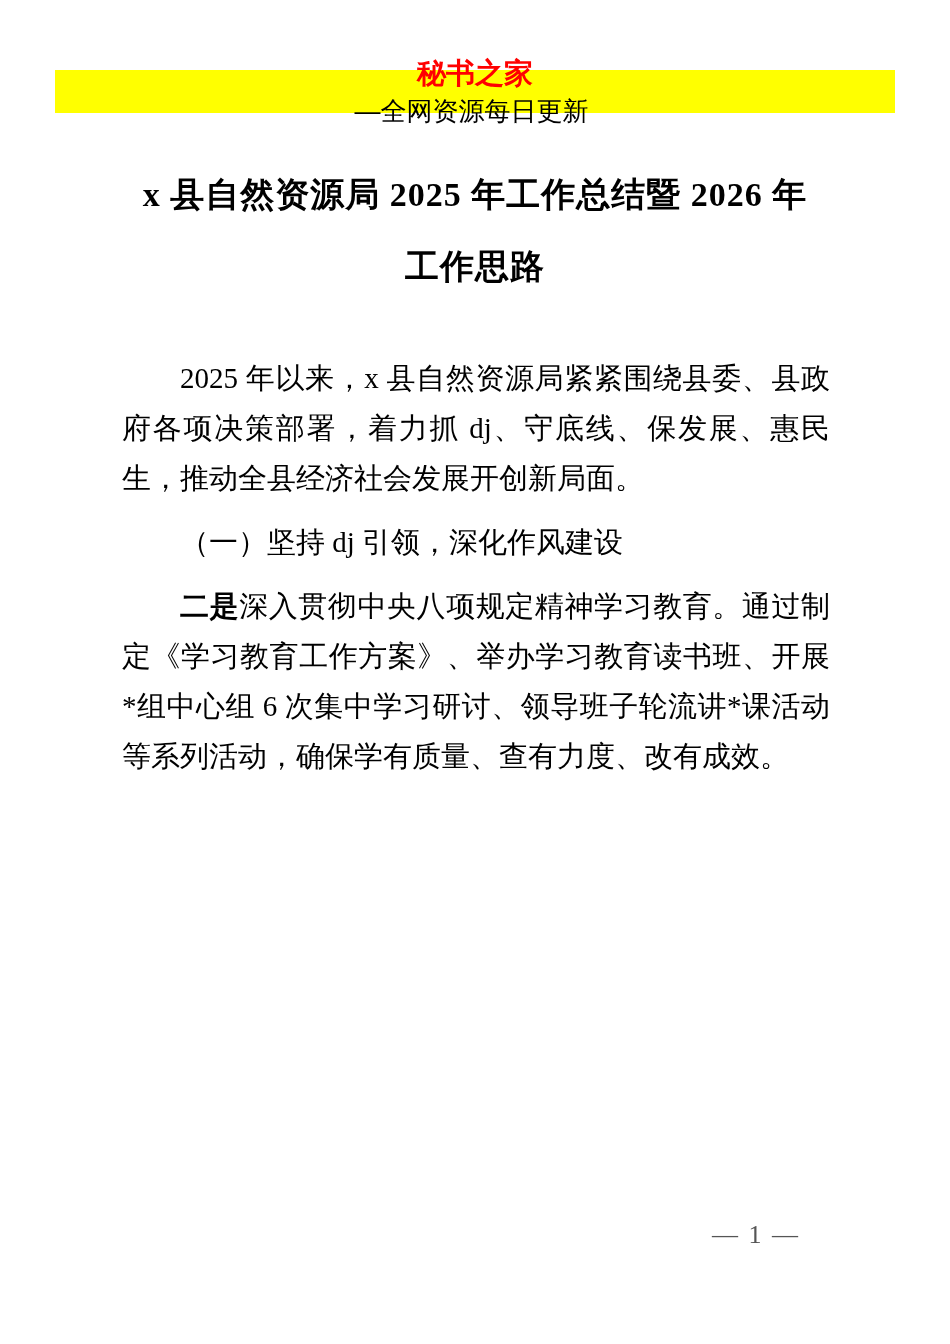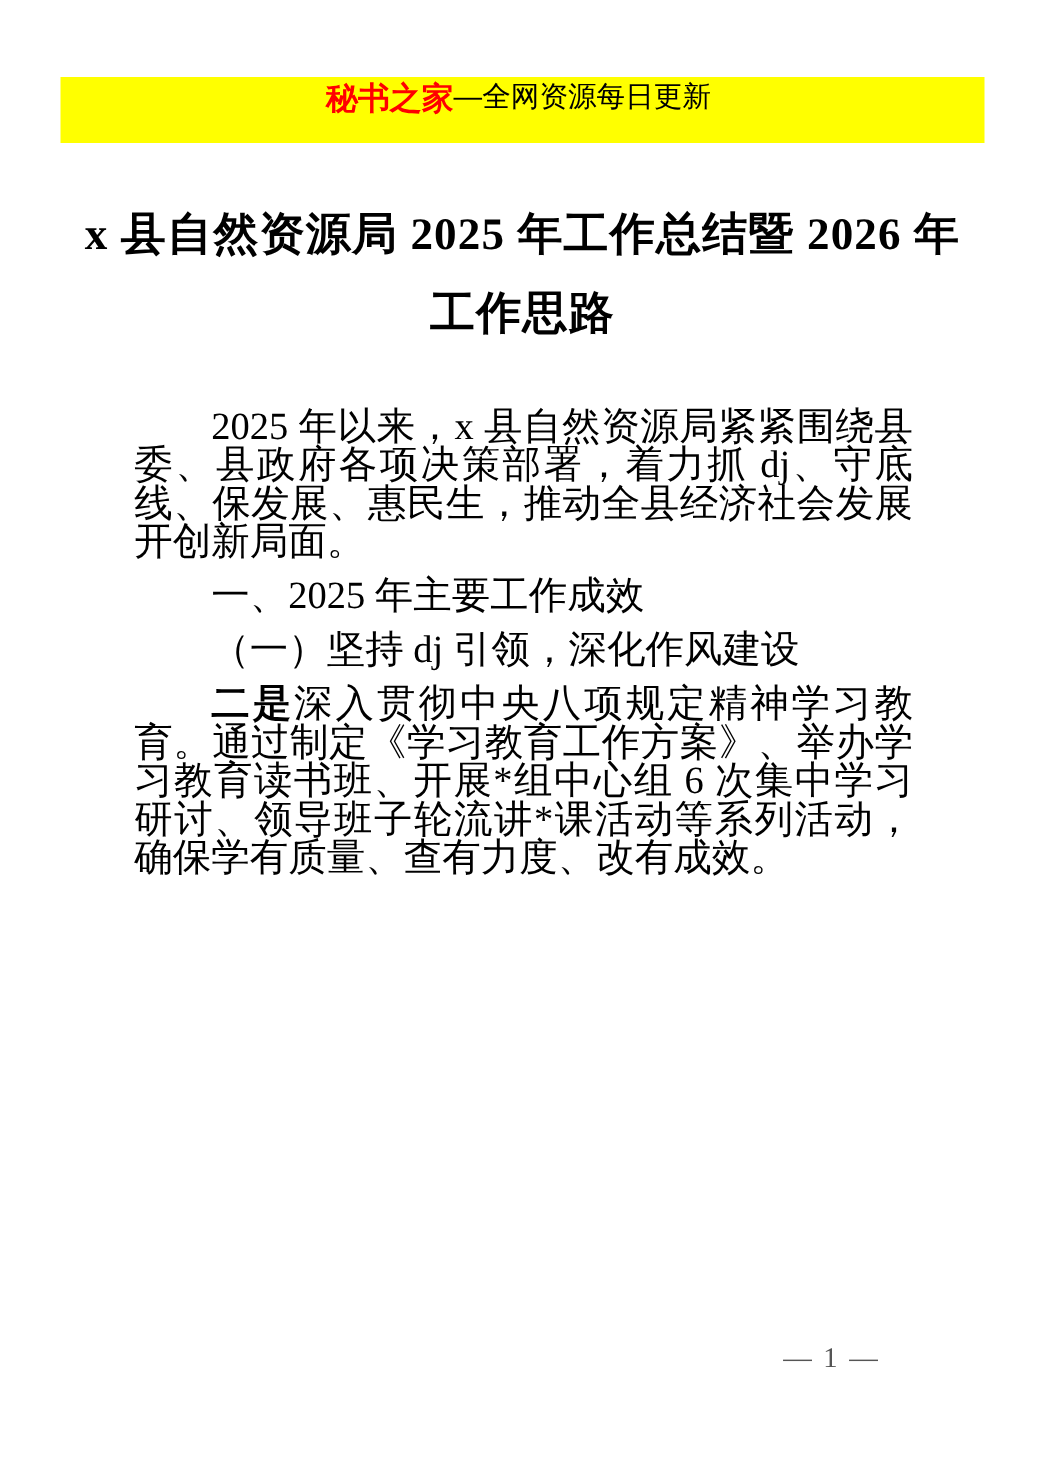--- a/index.html
+++ b/index.html
@@ -9,47 +9,49 @@
     height: 1344px;
     margin: 0;
     background: #ffffff;
     color: #000000;
     font-family: "Liberation Serif", "DejaVu Serif", serif;
     overflow: hidden;
   }
   .banner {
     margin: 70px auto 0 auto;
     width: 840px;
-    height: 60px;
+    height: 43px;
     background: #ffff00;
     display: flex;
+    align-items: center;
     justify-content: center;
     font-family: "Liberation Sans", "DejaVu Sans", sans-serif;
     font-size: 26px;
     white-space: pre;
+    flex-direction: column;
   }
   .banner .site {
     color: #ff0000;
     font-weight: bold;
     font-size: 29px;
   }
   .banner .tagline { color: #000000; }
   .banner .url { color: #0000ee; }
   .title {
     margin-top: 46px;
     text-align: center;
-    font-size: 41px;
+    font-size: 34px;
     font-weight: bold;
     line-height: 72px;
     letter-spacing: 1px;
   }
   .content {
     margin: 50px 120px 0 122px;
-    font-size: 35px;
-    line-height: 35px;
+    font-size: 29px;
+    line-height: 50px;
     text-align: justify;
   }
   .content p {
     margin: 0 0 14px 0;
     text-indent: 2em;
   }
   .content p b { font-weight: bold; }
   .footer {
     position: absolute;
     top: 1220px;
@@ -72,21 +74,20 @@
     <span class="site">秘书之家</span><span class="tagline">—全网资源每日更新 </span>
   </div>
 
   <div class="title">
     <div>x 县自然资源局 2025 年工作总结暨 2026 年</div>
     <div>工作思路</div>
   </div>
 
   <div class="content">
     <p class="body"><span>2025 年以来，x 县自然资源局紧紧围绕县委、县政府各项决策部署，着力抓 dj、守底线、保发展、惠民生，推动全县经济社会发展开创新局面。</span></p>
-    <p class="heading1"><span>一、2025 年主要工作成效</span></p>
     <p class="heading2"><span>（一）坚持 dj 引领，深化作风建设</span></p>
     <p class="body"><b>二是</b><span>深入贯彻中央八项规定精神学习教育。通过制定《学习教育工作方案》、举办学习教育读书班、开展*组中心组 6 次集中学习研讨、领导班子轮流讲*课活动等系列活动，确保学有质量、查有力度、改有成效。</span></p>
   </div>
 
   <div class="footer">
     <span>— 1 —</span>
   </div>
 
 </div>
 

